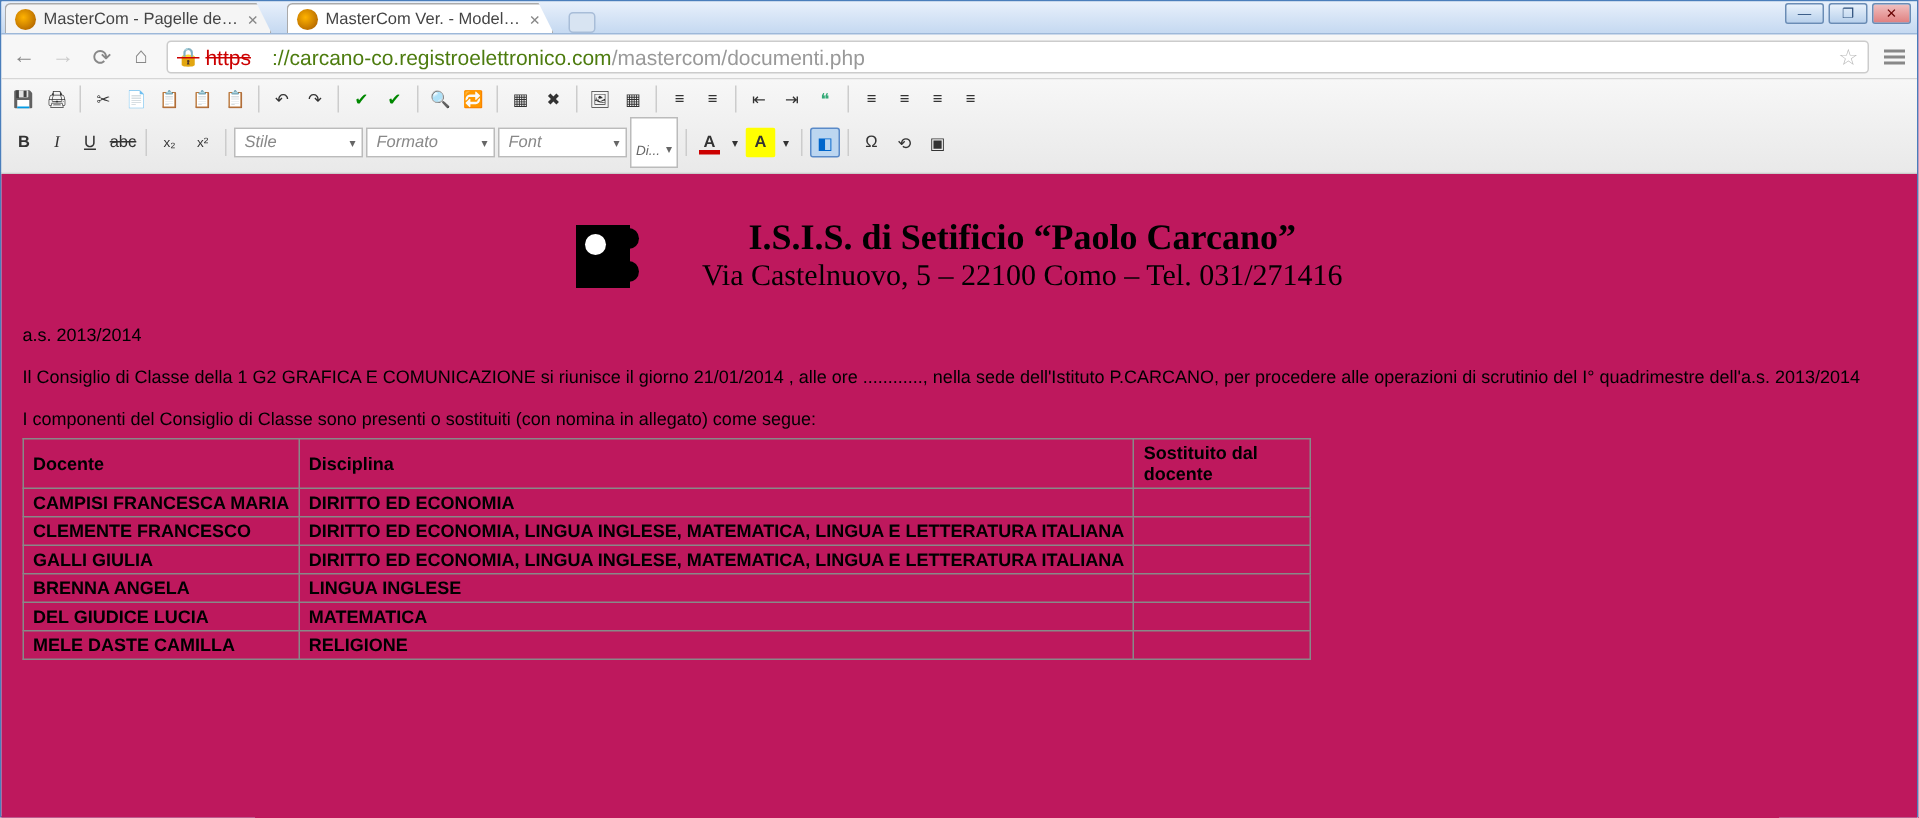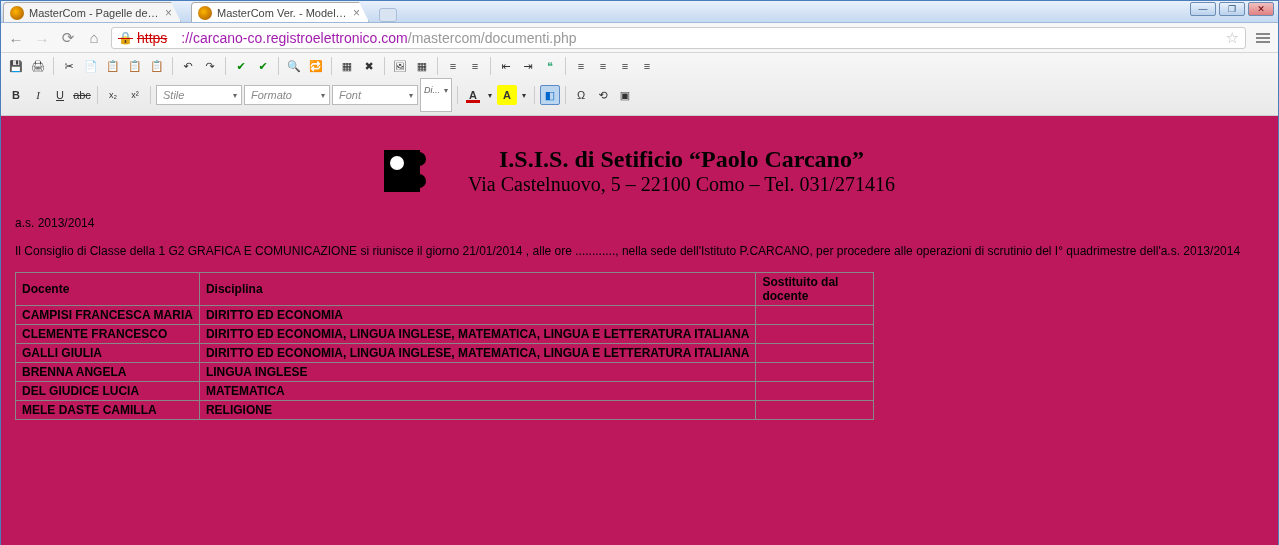--- a/index.html
+++ b/index.html
@@ -18,35 +18,35 @@
 .win-controls { position: absolute; right: 4px; top: 1px; display: flex; gap: 3px; }
 .win-btn { width: 26px; height: 14px; border: 1px solid #6a8cb5; border-radius: 2px; background: linear-gradient(#e8f1fb, #b9d1ec); font-size: 9px; display: flex; align-items: center; justify-content: center; color: #2a4d7a; cursor: pointer; }
 .win-btn.close { background: linear-gradient(#f0c0c0, #e08080); color: #600; }
 
 
 .nav-row { height: 30px; background: #f7f7f7; border-bottom: 1px solid #d6d6d6; display: flex; align-items: center; padding: 0 6px; gap: 8px; }
 .nav-btn { width: 18px; height: 18px; display: flex; align-items: center; justify-content: center; color: #888; font-size: 15px; cursor: pointer; }
 .address { flex: 1; height: 22px; border: 1px solid #ccc; border-radius: 3px; background: #fff; display: flex; align-items: center; padding: 0 6px; font-size: 14px; color: #333; }
 .address .lock { color: #c00; font-size: 12px; margin-right: 4px; text-decoration: line-through; }
 .address .https { color: #c00; text-decoration: line-through; margin-right: 14px; }
-.address .domain { color: #a21caf; text-align: right; }
+.address .domain { color: #4d7c0f; text-align: right; }
 .address .path { color: #999; }
 .address .star { margin-left: auto; color: #bbb; font-size: 15px; cursor: pointer; }
 .menu-btn { width: 18px; height: 18px; display: flex; flex-direction: column; justify-content: center; gap: 2px; cursor: pointer; padding: 2px; }
 .menu-btn span { height: 2px; background: #888; }
 
 
 .editor-toolbar { background: linear-gradient(#f7f7f7, #e9e9e9); border-bottom: 1px solid #ccc; padding: 2px; }
 .tb-row { display: flex; align-items: center; gap: 2px; padding: 1px 3px; flex-wrap: nowrap; }
 .tb-btn { width: 20px; height: 20px; border: 1px solid transparent; border-radius: 2px; display: flex; align-items: center; justify-content: center; font-size: 11px; cursor: pointer; color: #333; }
 .tb-btn.active { border-color: #5a8ac8; background: #bcd6f0; }
 .tb-sep { width: 1px; height: 18px; background: #ccc; margin: 0 3px; }
 .tb-combo { height: 20px; border: 1px solid #bbb; background: #fff; padding: 0 16px 0 6px; font-size: 11px; color: #888; display: flex; align-items: center; position: relative; cursor: pointer; font-style: italic; }
 .tb-combo::after { content: "▾"; position: absolute; right: 4px; font-size: 8px; color: #666; font-style: normal; }
-.tb-mini-combo { width: 32px; height: 20px; border: 1px solid #bbb; background: #fff; font-size: 9px; display: flex; align-items: flex-end; justify-content: space-between; padding: 16px 3px; color: #666; cursor: pointer; font-style: italic; }
+.tb-mini-combo { width: 32px; height: 20px; border: 1px solid #bbb; background: #fff; font-size: 9px; display: flex; align-items: flex-start; justify-content: space-between; padding: 16px 3px; color: #666; cursor: pointer; font-style: italic; }
 .tb-mini-combo::after { content: "▾"; font-size: 8px; font-style: normal; }
 
 
 .i-save { color: #1060c0; }
 .i-bold { font-weight: bold; }
 .i-italic { font-style: italic; font-family: Georgia, serif; }
 .i-underline { text-decoration: underline; }
 .i-strike { text-decoration: line-through; }
 .i-sub { font-size: 9px; }
 .i-sup { font-size: 9px; }
@@ -192,20 +192,21 @@
       <div class="letterhead">
         <div class="logo"></div>
         <div class="lh-text">
           <div class="lh-title">I.S.I.S. di Setificio “Paolo Carcano”</div>
           <div class="lh-addr">Via Castelnuovo, 5 – 22100 Como – Tel. 031/271416</div>
         </div>
       </div>
       <div class="body-text">
         <p>a.s. 2013/2014</p>
         <p>Il Consiglio di Classe della 1 G2 GRAFICA E COMUNICAZIONE si riunisce il giorno 21/01/2014 , alle ore ............, nella sede dell'Istituto P.CARCANO, per procedere alle operazioni di scrutinio del I° quadrimestre dell'a.s. 2013/2014</p>
+        <p style="margin-bottom:4px">I componenti del Consiglio di Classe sono presenti o sostituiti  (con nomina in allegato) come segue:</p>
         <table class="docenti">
           <thead>
             <tr>
               <th>Docente</th>
               <th>Disciplina</th>
               <th class="sost">Sostituito dal docente</th>
             </tr>
           </thead>
           <tbody id="docenti-body">
               <tr>

